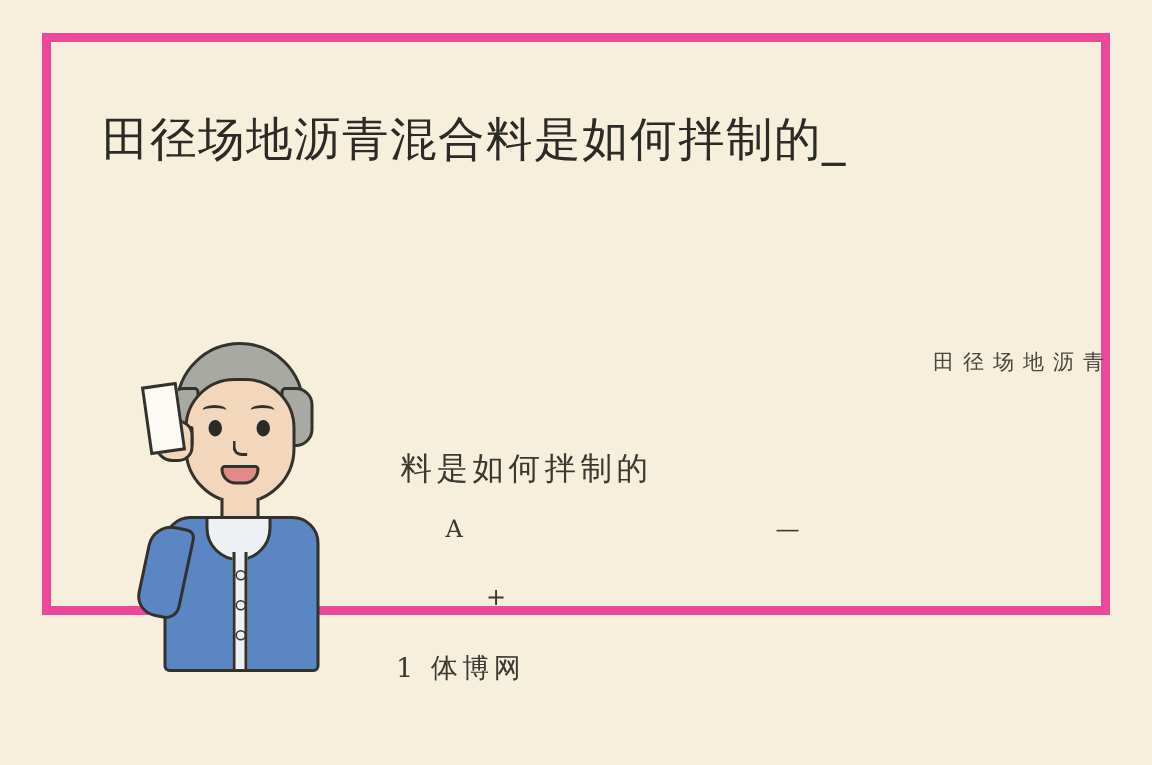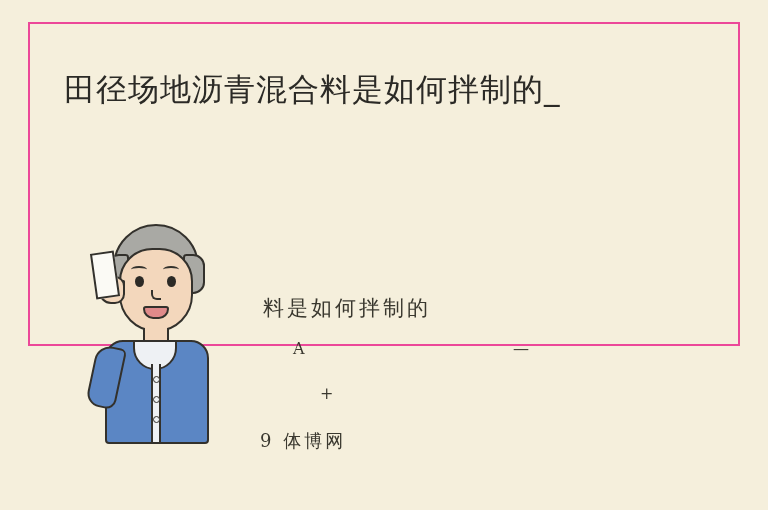--- a/index.html
+++ b/index.html
@@ -11,22 +11,22 @@
     height: 510px;
     background: #f5efdc;
     font-family: "Liberation Sans", sans-serif;
     overflow: hidden;
   }
   .card {
     position: absolute;
     left: 28px;
     top: 22px;
     width: 712px;
-    height: 324px;
-    border: 2px solid #ec4899;
+    height: 388px;
+    border: 6px solid #ec4899;
     box-sizing: border-box;
     background: #f5efdc;
   }
   .title {
     position: absolute;
     left: 34px;
     top: 42px;
     width: 620px;
     font-size: 31px;
     line-height: 46px;
@@ -273,20 +273,21 @@
     box-sizing: border-box;
   }
 </style>
 </head>
 <body>
 
 <div class="card">
 
   <div class="title">田径场地沥青混合料是如何拌制的_</div>
 
+  <div class="side-text">田径场地沥青</div>
 
   <div class="person">
     <div class="p-hair"></div>
     <div class="p-hair-side"></div>
     <div class="p-hair-side right"></div>
     <div class="p-face"></div>
     <div class="p-ear"></div>
     <div class="p-brow l"></div>
     <div class="p-brow r"></div>
     <div class="p-eye l"></div>
@@ -303,16 +304,16 @@
     <div class="p-arm"></div>
     <div class="p-hand"></div>
     <div class="p-paper"></div>
   </div>
 
   <div class="note">
     <div class="note-line1">料是如何拌制的</div>
     <div class="note-a">A</div>
     <div class="note-dash">—</div>
     <div class="note-plus">+</div>
-    <div class="note-line2">9 体博网</div>
+    <div class="note-line2">1 体博网</div>
   </div>
 
 </div>
 
 </body></html>

